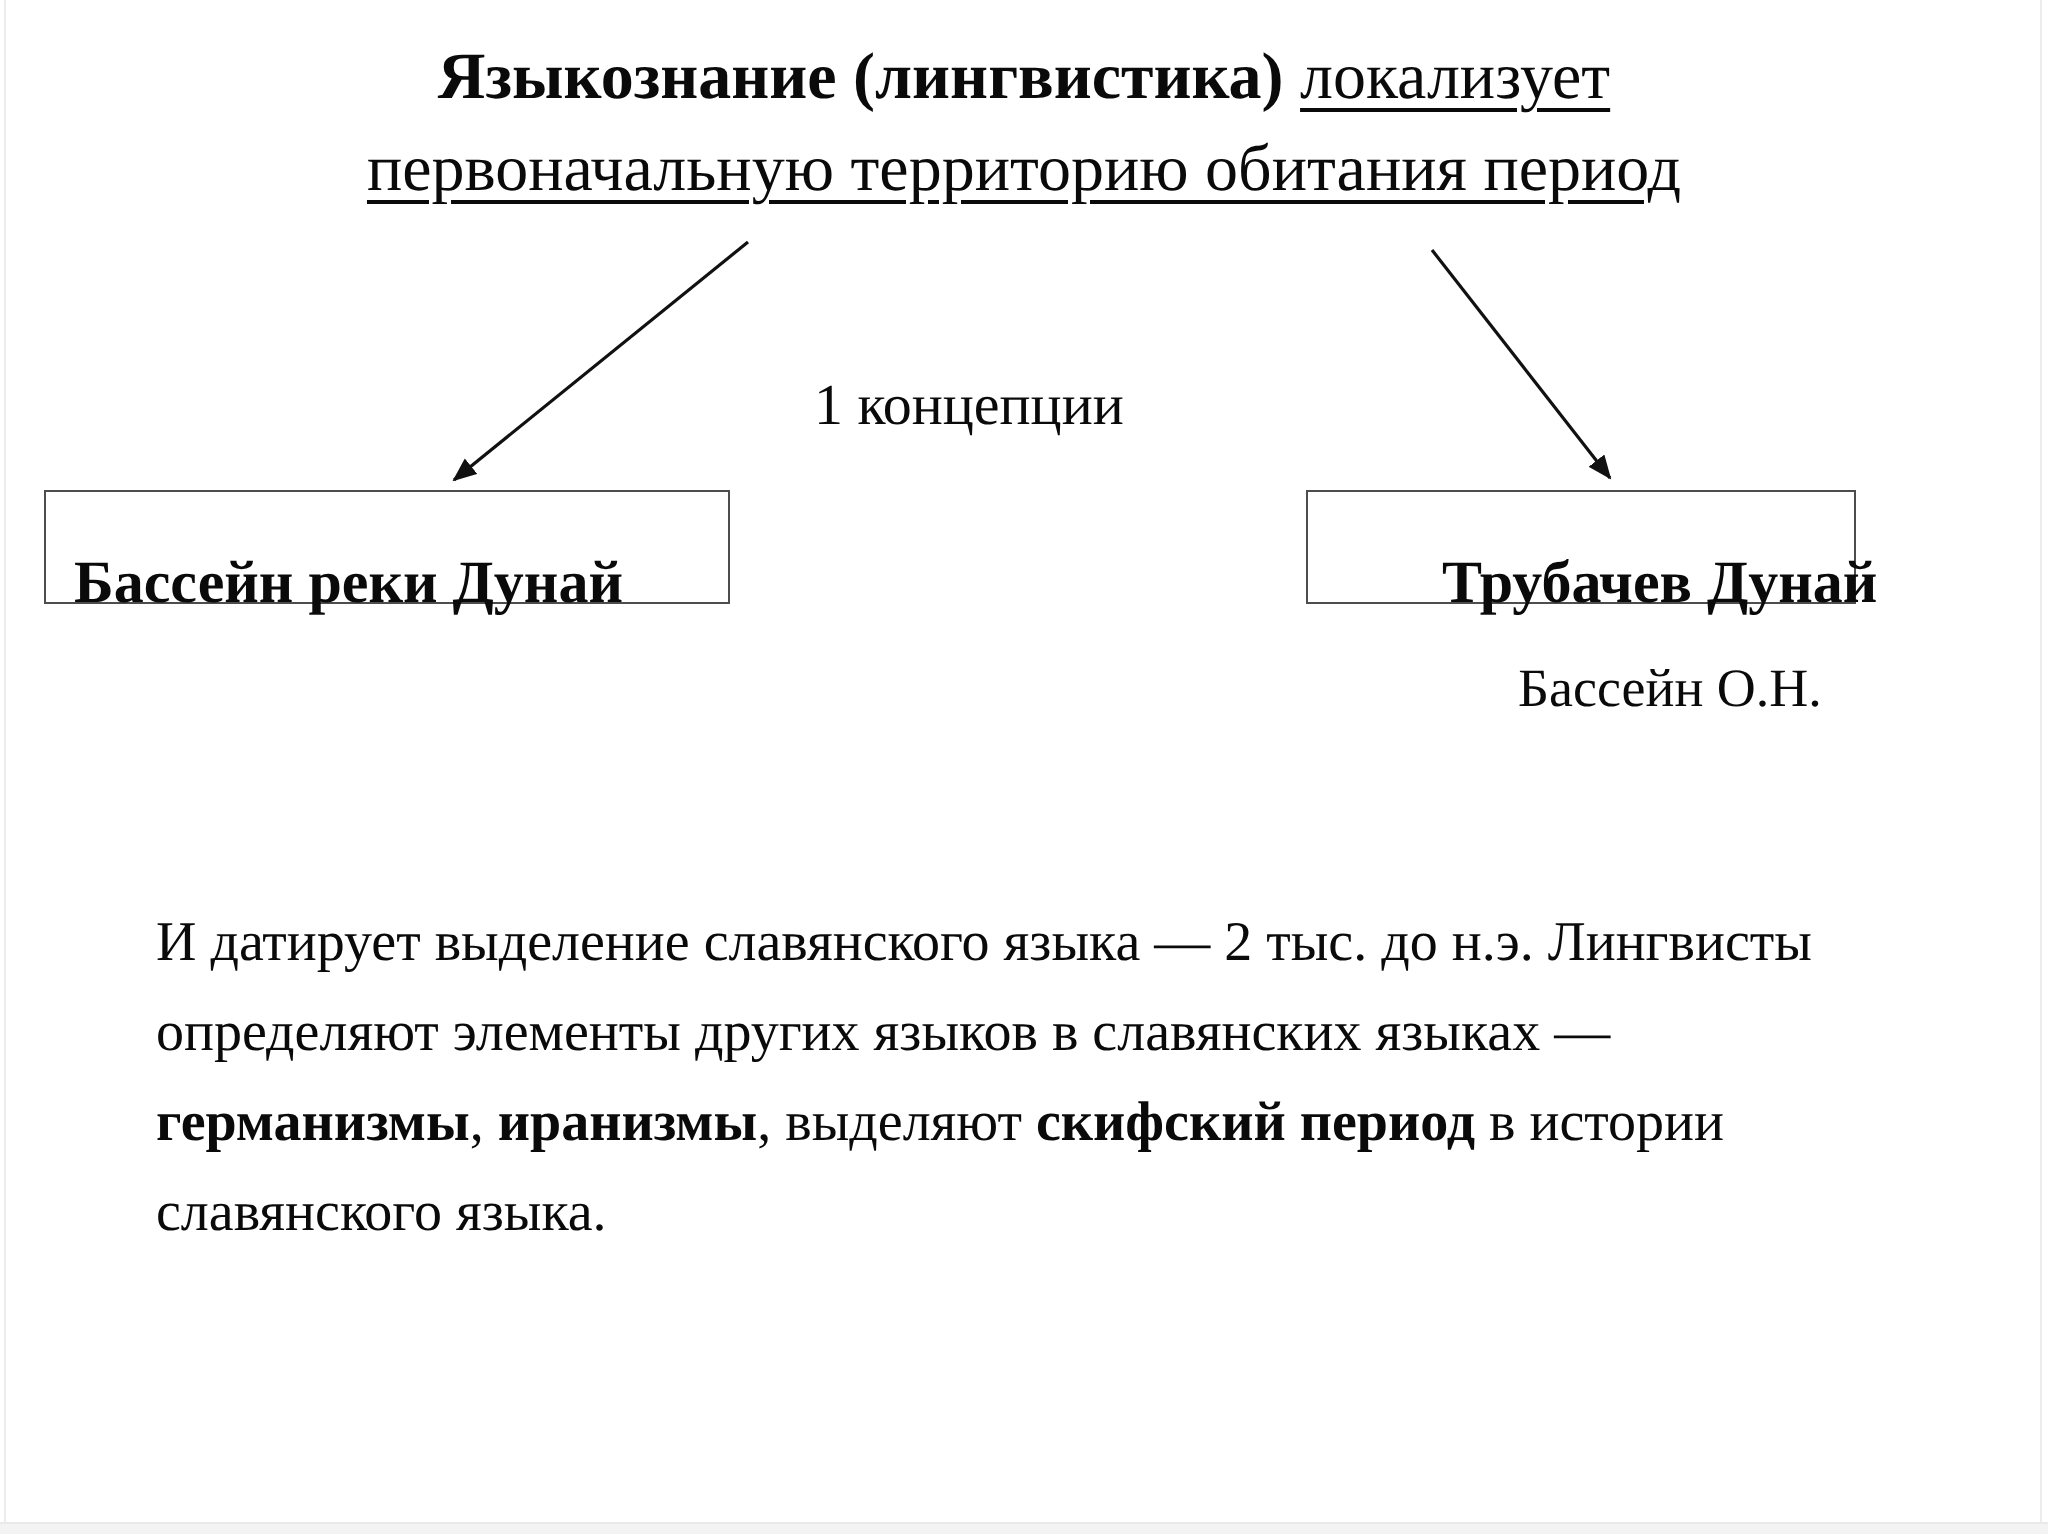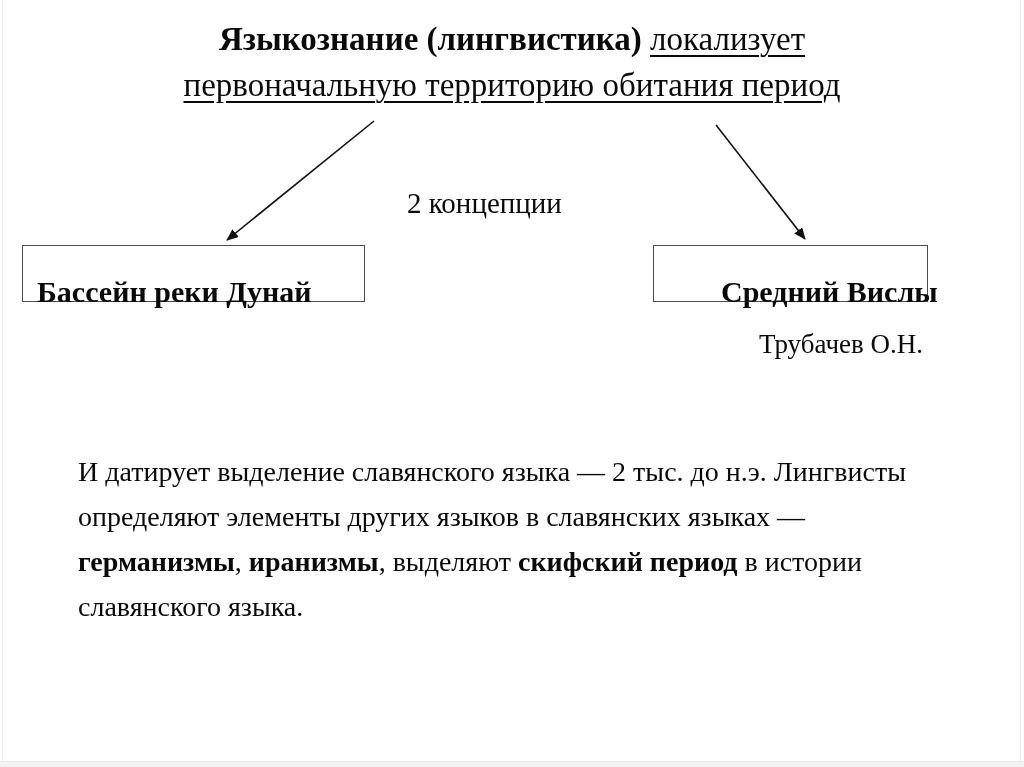--- a/index.html
+++ b/index.html
@@ -57,24 +57,24 @@
   <svg class="arrows" width="1024" height="767" viewBox="0 0 1024 767" xmlns="http://www.w3.org/2000/svg">
     <defs>
       <marker id="ah" markerUnits="userSpaceOnUse" markerWidth="14" markerHeight="12" refX="11" refY="5" orient="auto">
         <path d="M0,0 L12,5 L0,10 z" fill="#111111"></path>
       </marker>
     </defs>
     <line x1="374" y1="121" x2="227" y2="240" stroke="#111111" stroke-width="1.6" marker-end="url(#ah)"></line>
     <line x1="716" y1="125" x2="805" y2="239" stroke="#111111" stroke-width="1.6" marker-end="url(#ah)"></line>
   </svg>
 
-  <div class="concepts">2 концепции</div>
+  <div class="concepts">1 концепции</div>
 
   <div class="box box-left"></div>
   <div class="box-label label-left">Бассейн реки Дунай</div>
 
   <div class="box box-right"></div>
-  <div class="box-label label-right">Средний Вислы</div>
-  <div class="author">Трубачев О.Н.</div>
+  <div class="box-label label-right">Трубачев Дунай</div>
+  <div class="author">Бассейн О.Н.</div>
 
   <div class="paragraph"><span class="seg normal">И датирует выделение славянского языка — 2 тыс. до н.э. Лингвисты определяют элементы других языков в славянских языках — </span><span class="seg bold">германизмы</span><span class="seg normal">, </span><span class="seg bold">иранизмы</span><span class="seg normal">, выделяют </span><span class="seg bold">скифский период</span><span class="seg normal"> в истории славянского языка.</span></div>
 
 </div>
 
 </body></html>

